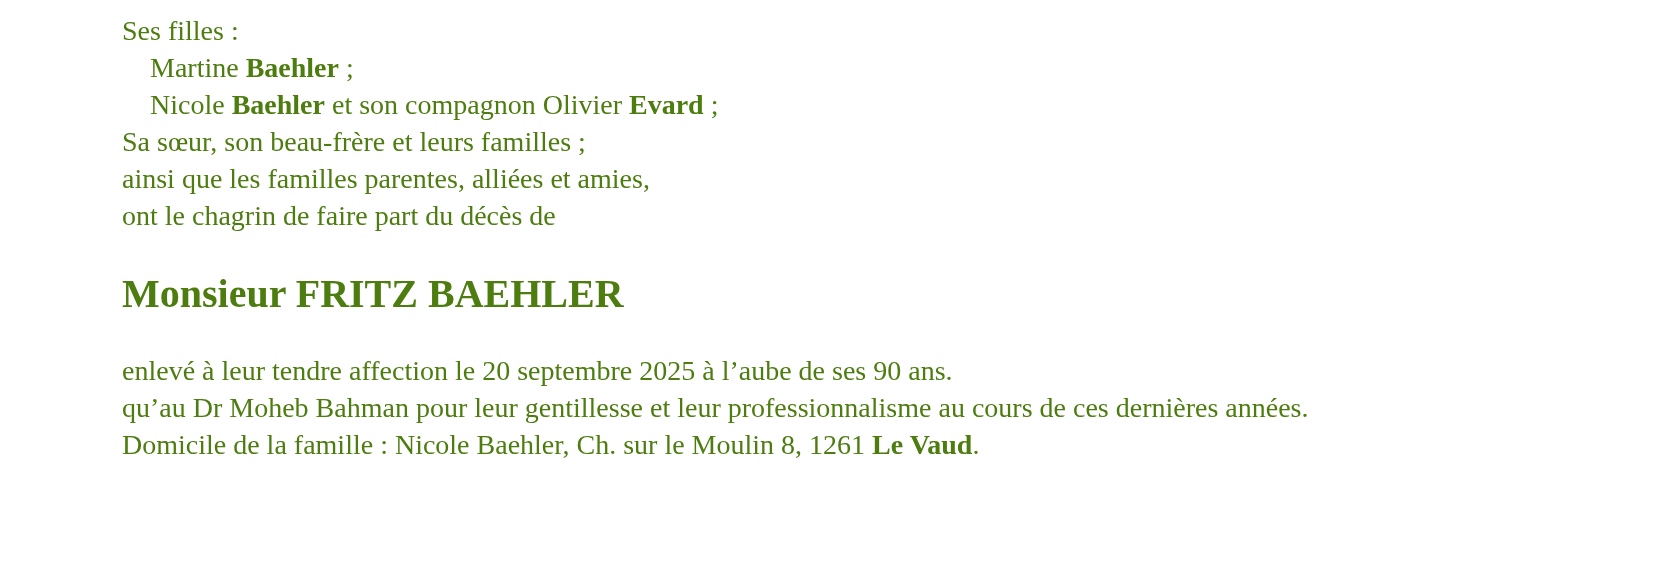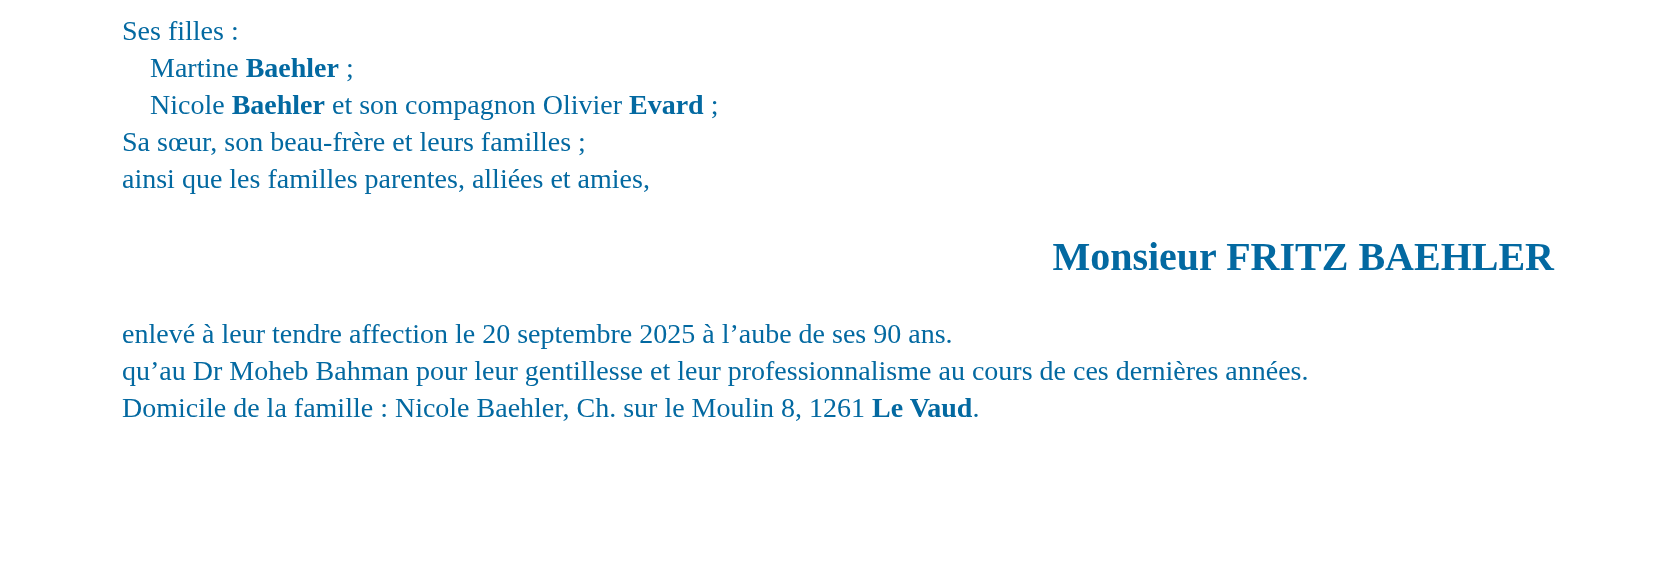--- a/index.html
+++ b/index.html
@@ -5,21 +5,21 @@
   html, body {
     margin: 0;
     padding: 0;
     background: #ffffff;
   }
   .page {
     position: relative;
     width: 1654px;
     height: 578px;
     background: #ffffff;
-    color: #0369a1;
+    color: #4d7c0f;
     font-family: "Liberation Serif", "DejaVu Serif", serif;
     overflow: hidden;
   }
   .content {
     padding: 12px 100px 0 122px;
   }
   .line {
     font-size: 28px;
     line-height: 37px;
     white-space: nowrap;
@@ -27,40 +27,41 @@
   .indent {
     margin-left: 28px;
   }
   .bold {
     font-weight: bold;
   }
   .deceased-title {
     font-size: 40px;
     line-height: 48px;
     font-weight: bold;
-    text-align: right;
+    text-align: left;
     margin-top: 36px;
     margin-bottom: 34px;
     white-space: nowrap;
   }
 </style>
 </head>
 <body>
 
 <div class="page">
   <div class="content">
 
     <div class="line">Ses filles :</div>
 
     <div class="line indent"><span>Martine </span><span class="bold">Baehler</span><span> ;</span></div>
 
     <div class="line indent"><span>Nicole </span><span class="bold">Baehler</span><span> et son compagnon Olivier </span><span class="bold">Evard</span><span> ;</span></div>
 
     <div class="line">Sa sœur, son beau-frère et leurs familles ;</div>
     <div class="line">ainsi que les familles parentes, alliées et amies,</div>
+    <div class="line">ont le chagrin de faire part du décès de</div>
 
     <div class="deceased-title">Monsieur FRITZ BAEHLER</div>
 
     <div class="line">enlevé à leur tendre affection le 20 septembre 2025 à l’aube de ses 90 ans.</div>
     <div class="line">qu’au Dr Moheb Bahman pour leur gentillesse et leur professionnalisme au cours de ces dernières années.</div>
 
     <div class="line"><span>Domicile de la famille : Nicole Baehler, Ch. sur le Moulin 8, 1261 </span><span class="bold">Le Vaud</span><span>.</span></div>
 
   </div>
 </div>

